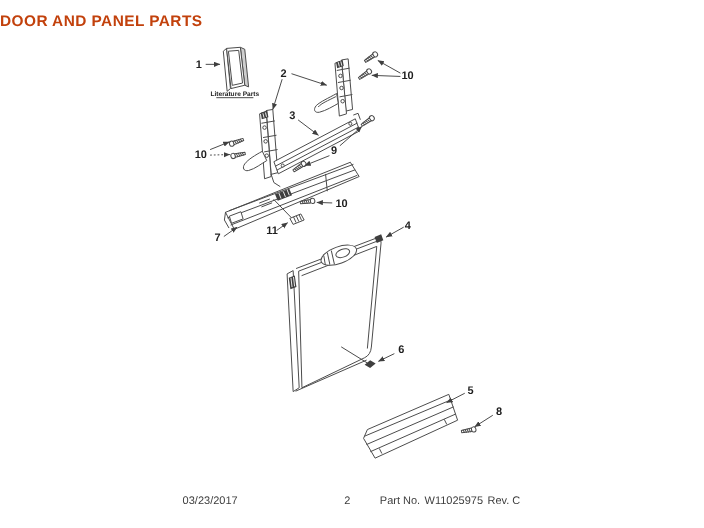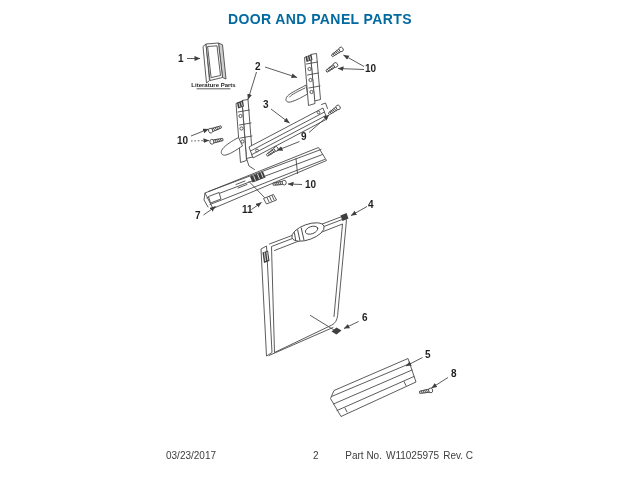--- a/index.html
+++ b/index.html
@@ -1,19 +1,19 @@
 <!DOCTYPE html>
 <html><head>
 <meta charset="utf-8">
 <style>
   html,body{margin:0;padding:0;background:#ffffff;}
   .page{position:relative;width:640px;height:480px;background:#ffffff;overflow:hidden;
         font-family:"Liberation Sans",sans-serif;}
-  .title{position:absolute;top:11px;left:0;right:0;text-align:center;
-         font-size:14px;font-weight:700;letter-spacing:.4px;color:#0369a1;}
+  .title{position:absolute;top:11px;left:0;right:0;
+         font-size:14px;font-weight:700;letter-spacing:.4px;color:#c2410c;}
   svg.diagram{position:absolute;left:0;top:0;width:640px;height:480px;}
   .ln{fill:none;stroke:#4a4a4a;stroke-width:.9;stroke-linecap:round;stroke-linejoin:round;}
   .fw{fill:#ffffff;stroke:#4a4a4a;stroke-width:.9;stroke-linejoin:round;}
   .fg{fill:#cfcfcf;stroke:#4a4a4a;stroke-width:.9;}
   .fd{fill:#3f3f3f;stroke:none;}
   .wh{fill:none;stroke:#ffffff;stroke-width:.8;}
   .callout{font-size:10px;font-weight:600;fill:#1f1f1f;}
   .lit{font-size:6px;font-weight:700;fill:#1f1f1f;}
   .leader{fill:none;stroke:#3f3f3f;stroke-width:.85;marker-end:url(#arrow);}
   .dotted{stroke-dasharray:1.6 1.8;}

